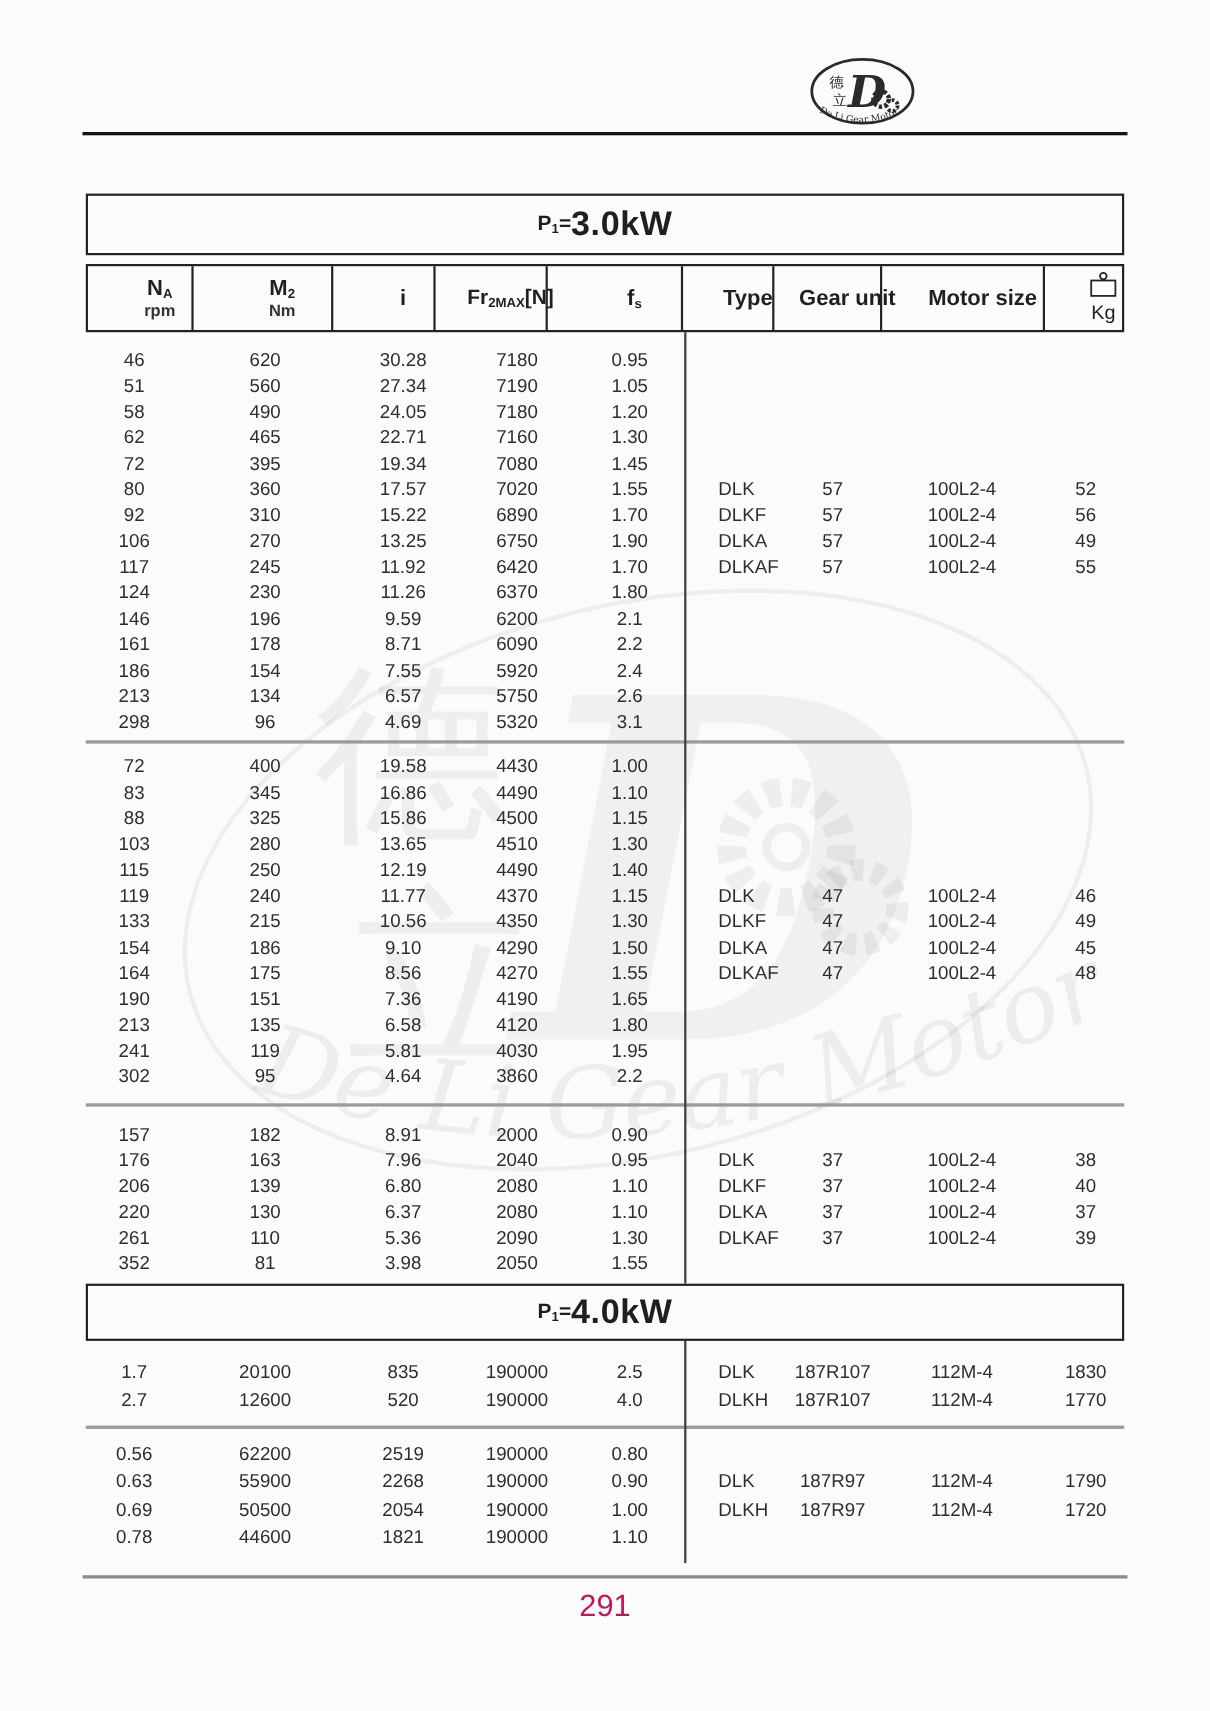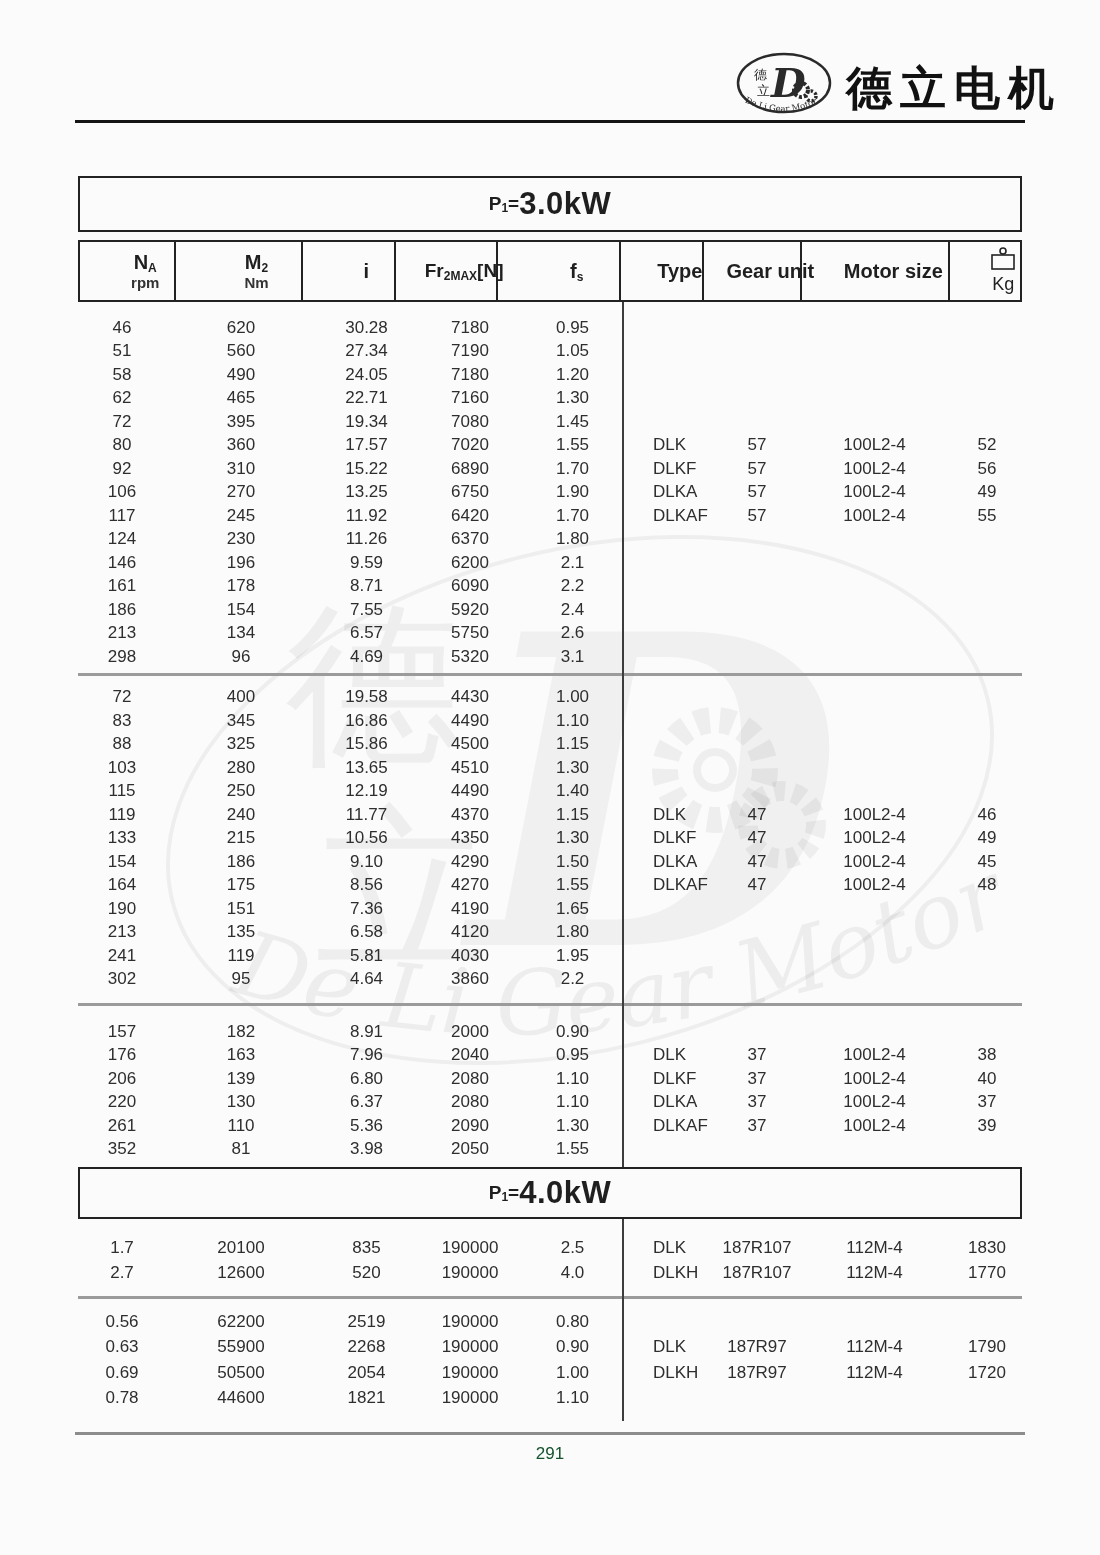--- a/index.html
+++ b/index.html
@@ -64,41 +64,40 @@
   .c-l4{width:99px;}
   .c-r0{width:95px;text-align:left;padding-left:31px;}
   .c-r1{width:80px;}
   .c-r2{width:155px;}
   .c-r3{width:70px;}
   .block-sep0{border-top:3px solid var(--sep);margin:6px 0 8px 0;}
   .block-sep1{border-top:3px solid var(--sep);margin:14px 0 12px 0;}
   .block-sep2{border-top:3px solid var(--sep);margin:10px 0 10px 0;}
   
   .bottom-rule{position:absolute;left:75px;top:1432px;width:950px;height:3px;background:var(--rule);}
-  .page-number{position:absolute;top:1444px;left:0;width:100%;text-align:center;font-size:17px;color:#14532d;}
+  .page-number{position:absolute;top:1444px;left:0;width:100%;text-align:center;font-size:28px;color:#be185d;}
 </style>
 </head>
 <body>
 
 <div class="page">
 
   <svg class="brand-logo" viewBox="0 0 102 74">
     <ellipse cx="51" cy="33" rx="46" ry="29" fill="none" stroke="#2a2a2a" stroke-width="2.5"></ellipse>
     <text x="21" y="29" font-size="13" fill="#2a2a2a">德</text>
     <text x="24" y="45" font-size="13" fill="#2a2a2a">立</text>
     <text x="38" y="47" font-size="40" font-weight="bold" font-style="italic" font-family="DejaVu Serif, serif" fill="#2a2a2a">D</text>
     <circle cx="68" cy="40" r="7" fill="none" stroke="#2a2a2a" stroke-width="4" stroke-dasharray="3 2"></circle>
     <circle cx="78" cy="46" r="5" fill="none" stroke="#2a2a2a" stroke-width="3.5" stroke-dasharray="2.5 2"></circle>
     <path id="logoarc" d="M 8 50 Q 51 74 94 48" fill="none" stroke="none"></path>
     <text font-size="8.5" fill="#2a2a2a" font-family="DejaVu Serif, serif">
       <textPath href="#logoarc" startOffset="4">De Li Gear Motor</textPath>
     </text>
   </svg>
 
-  <div class="brand-name">德立电机</div>
   <div class="header-rule"></div>
 
   <svg class="watermark" viewBox="0 0 950 620">
     <ellipse cx="470" cy="280" rx="420" ry="250" fill="none" stroke="rgba(0,0,0,0.05)" stroke-width="4" transform="rotate(-14 470 280)"></ellipse>
     <text x="175" y="225" font-size="175" fill="rgba(0,0,0,0.05)">德</text>
     <text x="205" y="430" font-size="175" fill="rgba(0,0,0,0.05)">立</text>
     <text x="360" y="425" font-size="430" font-weight="bold" font-style="italic" font-family="DejaVu Serif, serif" fill="rgba(0,0,0,0.045)">D</text>
     <circle cx="605" cy="250" r="50" fill="none" stroke="rgba(0,0,0,0.05)" stroke-width="26" stroke-dasharray="14 10"></circle>
     <circle cx="605" cy="250" r="18" fill="none" stroke="rgba(0,0,0,0.05)" stroke-width="8"></circle>
     <circle cx="672" cy="305" r="34" fill="none" stroke="rgba(0,0,0,0.05)" stroke-width="20" stroke-dasharray="11 8"></circle>

